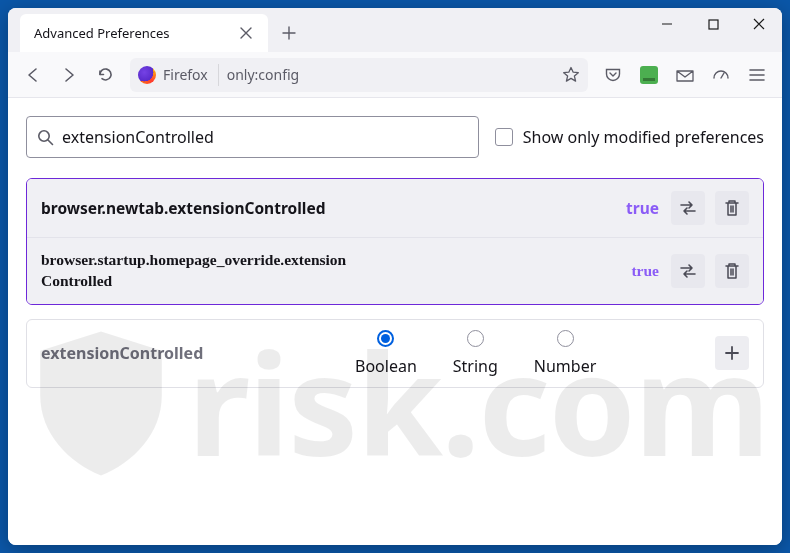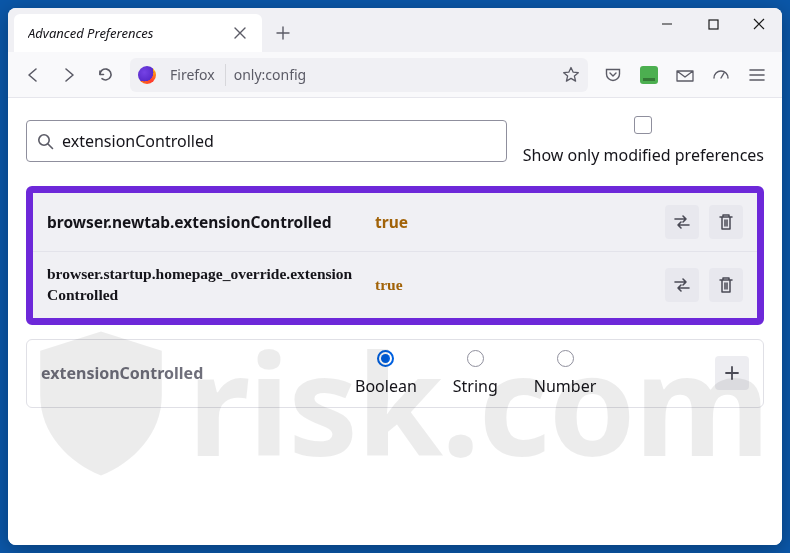--- a/index.html
+++ b/index.html
@@ -19,22 +19,21 @@
     box-shadow: 0 4px 20px rgba(0,0,0,0.3);
     display: flex;
     flex-direction: column;
     overflow: hidden;
   }
   .titlebar {
     height: 44px;
     background: #f0f0f4;
     display: flex;
     align-items: flex-end;
-    padding-left: 6px;
-    font-style: italic;
+    padding-left: 12px;
   }
   .tab {
     background: #fff;
     border-radius: 6px 6px 0 0;
     height: 38px;
     width: 248px;
     display: flex;
     align-items: center;
     padding: 0 10px 0 14px;
     font-size: 13px;
@@ -79,21 +78,21 @@
     background:#f0f0f4;
     border-radius:6px;
     display:flex;
     align-items:center;
     padding: 0 8px;
     margin: 0 6px;
     gap: 8px;
     font-size: 14px;
   }
   .urlbar .ff-label {
-    display:flex; align-items:center; gap:14px; padding-right:10px;
+    display:flex; align-items:center; gap:7px; padding-right:10px;
     border-right: 1px solid #d7d7db; height: 22px;
     color:#5b5b66;
   }
   .urlbar .url-text { color:#5b5b66; }
   .urlbar .star { margin-left:auto; color:#5b5b66;}
   .ext-icons { display:flex; gap:2px; }
   .content {
     flex:1;
     background:#fff;
     padding: 18px 18px;
@@ -113,48 +112,48 @@
     align-items:center;
     padding: 0 10px;
     gap: 8px;
   }
   .searchbox input {
     border:none; outline:none; font-size:16px; width:100%;
     color:#15141a; font-family: inherit;
     background: transparent;
   }
   .checkbox-wrap {
-    display:flex; align-items:center; gap:10px; font-size:16px; color:#15141a;flex-direction:column;
+    display:flex; align-items:center; gap:10px; font-size:16px; color:#15141a;
   }
   .checkbox {
     width:18px; height:18px; border:1.4px solid #8f8f9d; border-radius:3px;
   }
   .results {
     margin-top: 20px;
-    border:7px solid #6d28d9;
+    border:1px solid #6d28d9;
     border-radius:6px;
     overflow:hidden;
   }
   .result-row {
     display:flex;
     align-items:center;
     padding: 12px 14px;
     background:#f0f0f4;
     border-bottom:1px solid #e3e3ea;
     gap: 12px;
     font-size: 15.5px;
   }
   .result-row:last-child { border-bottom:none;font-family:Liberation Serif, serif; }
   .pref-name {
     font-weight:700; color:#15141a;
     width: 316px;
     word-break: break-all;
     line-height:1.35;
   }
-  .pref-val { font-weight:700; color:#a16207; flex:1;}
+  .pref-val { font-weight:700; color:#8b5cf6; flex:1;text-align:right;}
   .row-actions { display:flex; gap:10px; margin-left:auto;}
   .icon-btn {
     width:34px; height:34px; border-radius:4px;
     display:flex; align-items:center; justify-content:center;
     background:#e8e8ee; color:#4a4a55;
   }
   .addrow {
     margin-top: 14px;
     border:1px solid #e0e0e6;
     border-radius:6px;

